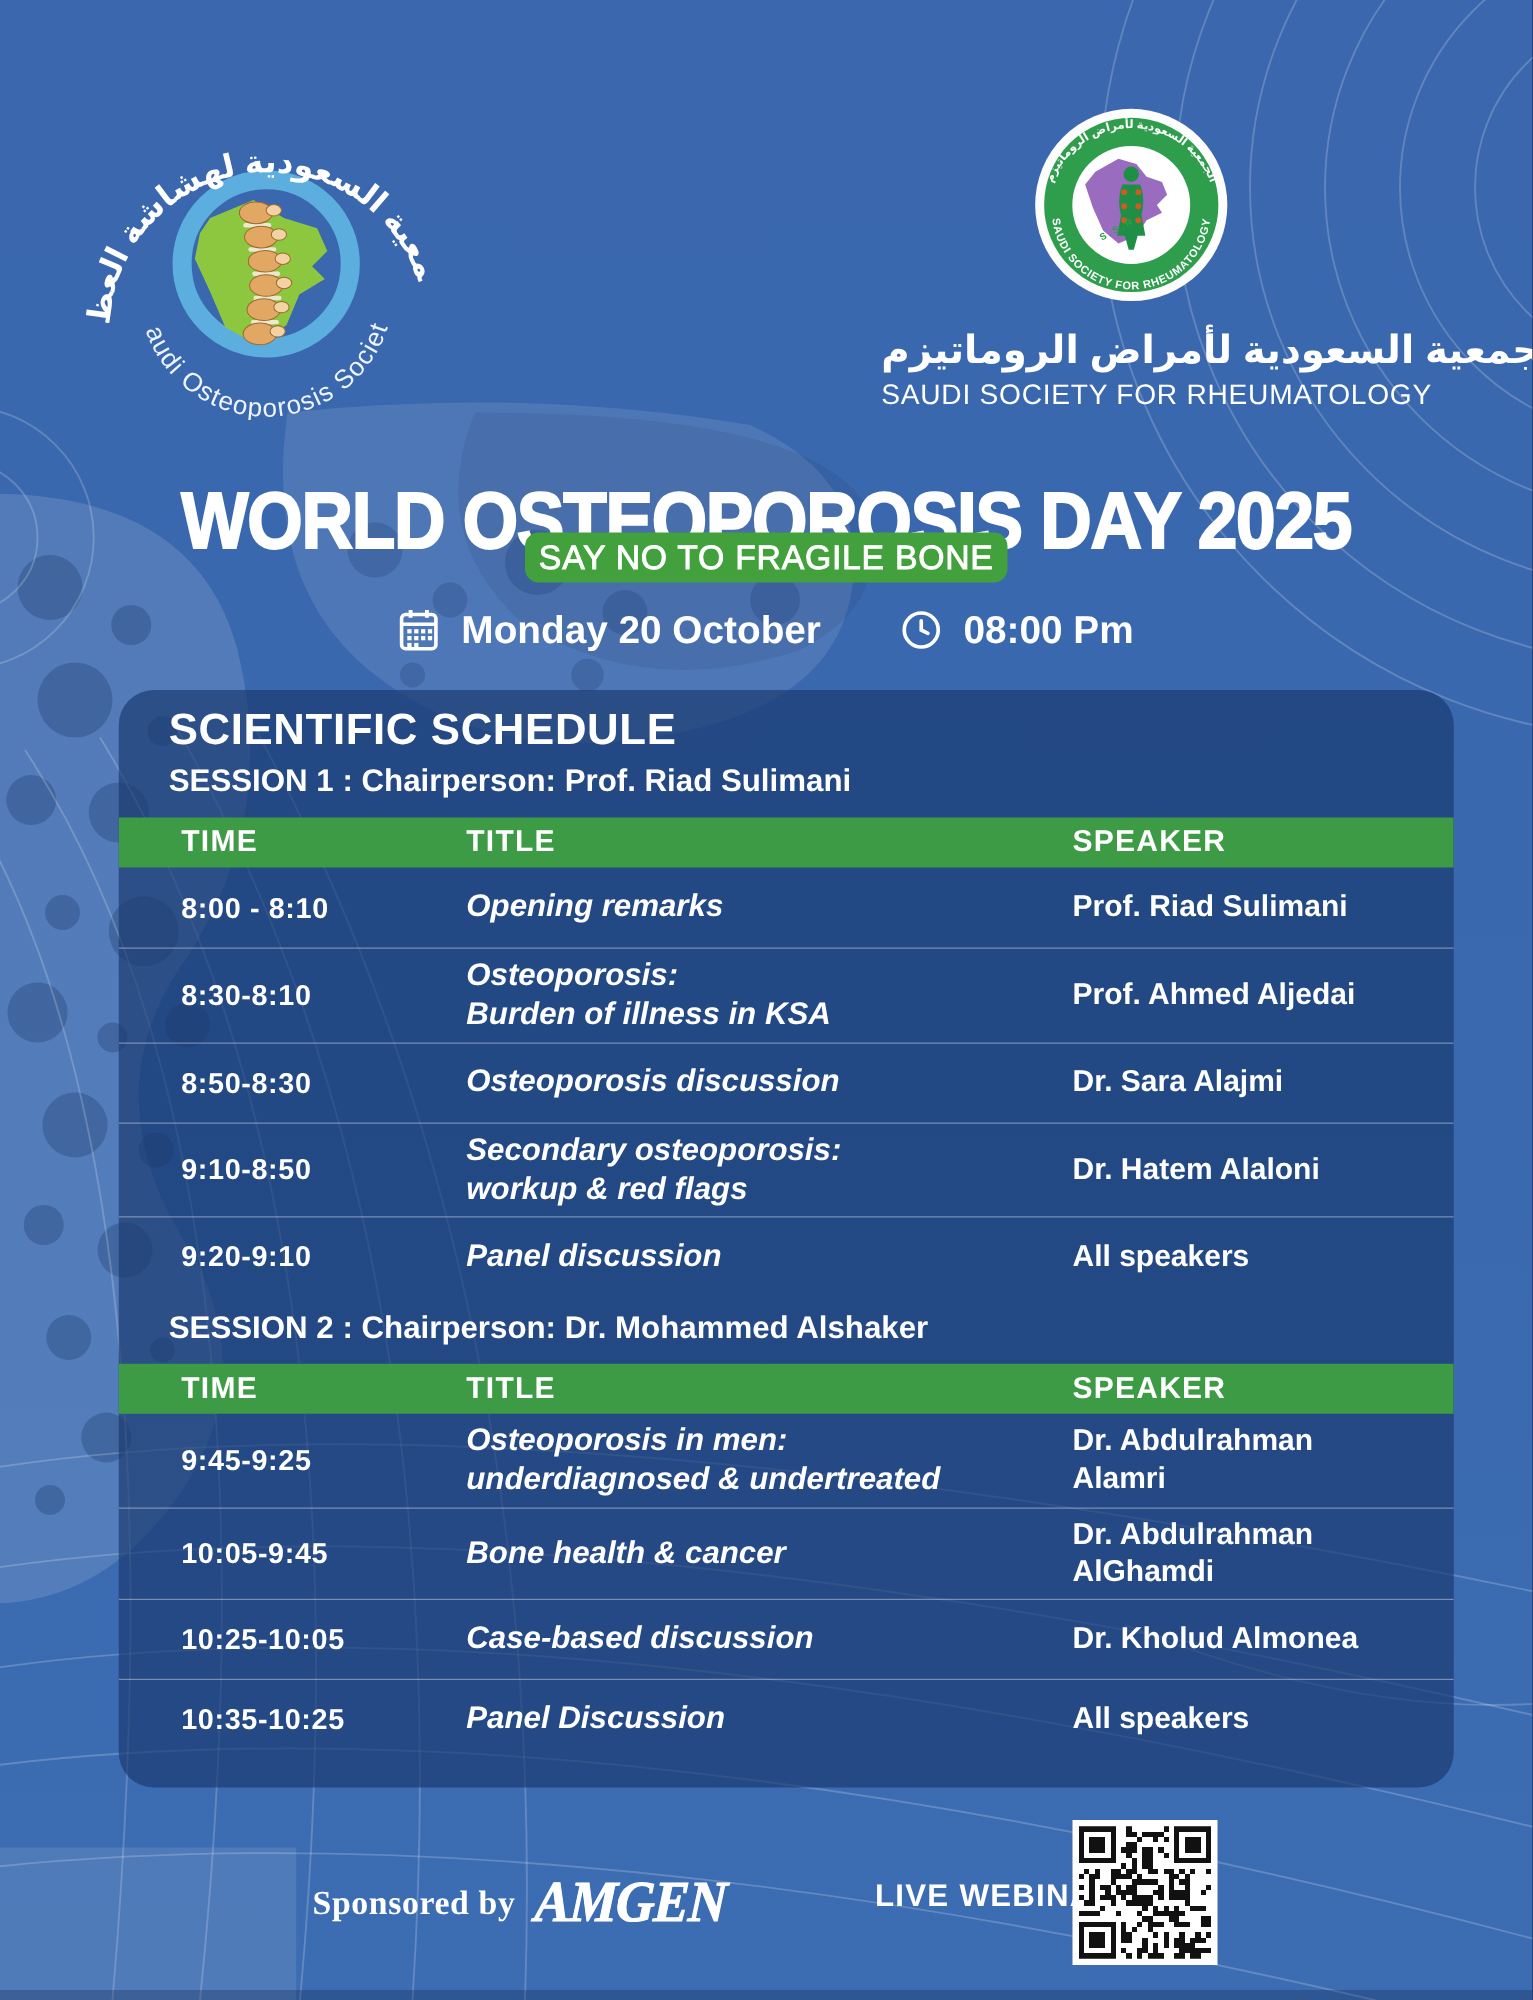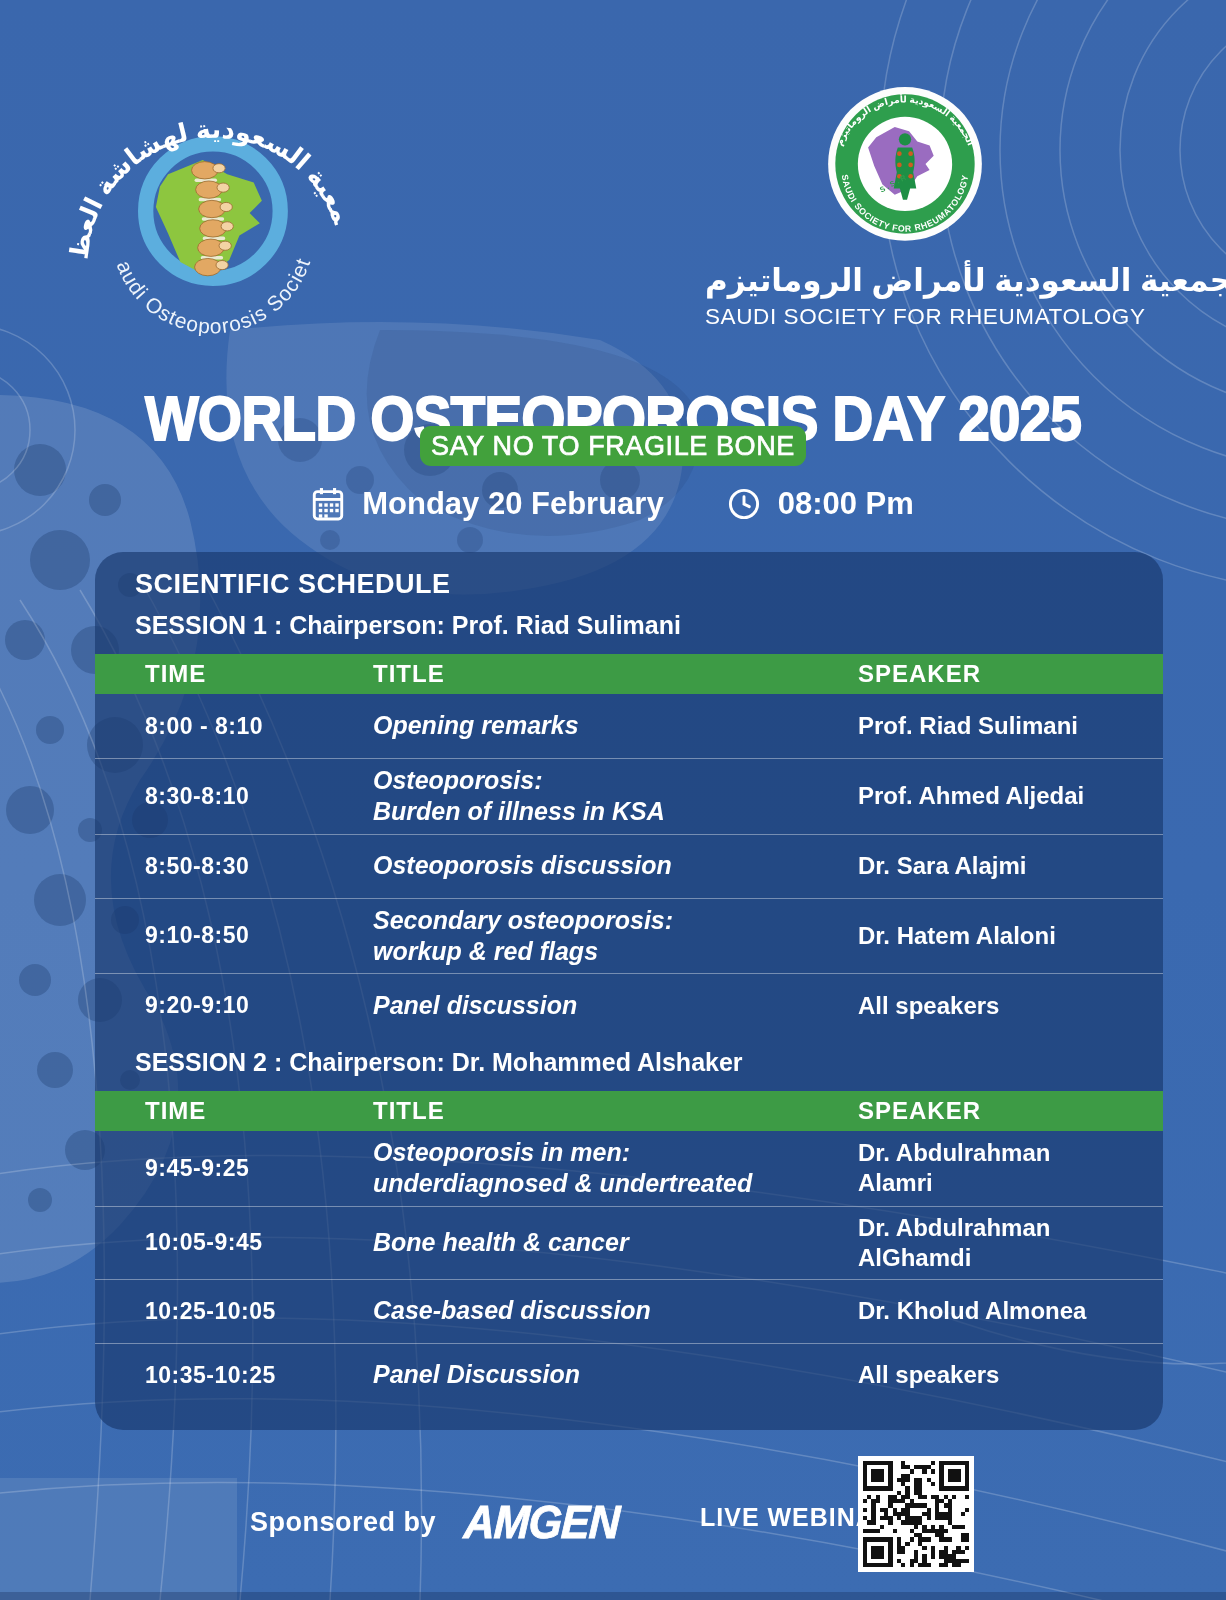--- a/index.html
+++ b/index.html
@@ -39,35 +39,35 @@
   }
   .datetime-row .gap{width:28px;}
   .dt-icon{flex:0 0 auto;display:block;}
 
   
   .panel{
     position:absolute;left:95px;top:552px;width:1068px;height:878px;
     background:rgba(24,56,110,0.66);border-radius:28px;overflow:hidden;
     box-sizing:border-box;padding-top:16px;
   }
-  .panel-heading{margin:0 0 0 40px;height:32px;line-height:32px;font-size:27px;font-weight:700;letter-spacing:.5px;}
+  .panel-heading{margin:0 0 0 40px;height:32px;line-height:32px;font-size:35px;font-weight:700;letter-spacing:.5px;}
   .session-label{margin:10px 0 0 40px;height:30px;line-height:30px;font-size:25px;font-weight:700;}
   .session-label.second{}
   .grid-row{display:grid;grid-template-columns:228px 485px 1fr;box-sizing:border-box;padding-left:50px;padding-right:24px;align-items:center;}
   .thead{margin-top:14px;height:40px;background:var(--green,#3d9b45);font-size:24px;font-weight:700;letter-spacing:1px;}
   .rows .row{min-height:64px;padding-top:6px;padding-bottom:6px;box-sizing:border-box;}
   .rows .row + .row{border-top:1px solid rgba(255,255,255,.38);}
   .cell{white-space:pre-line;line-height:1.25;}
   .cell.time{font-size:23px;font-weight:700;letter-spacing:.5px;}
   .cell.title{font-size:25px;font-weight:700;font-style:italic;}
   .cell.speaker{font-size:24px;font-weight:700;}
   .r64{min-height:64px;} .r78{min-height:78px;} .r62{min-height:62px;} .r56{min-height:56px;} .r60{min-height:60px;} .r70{min-height:70px;}
 
   
-  .sponsor-row{position:absolute;left:250px;top:1498px;display:flex;align-items:center;gap:28px;}
+  .sponsor-row{position:absolute;left:250px;top:1498px;display:flex;align-items:center;gap:16px;font-family:Liberation Serif, serif;}
   .sponsored-by{font-size:27px;font-weight:700;letter-spacing:.5px;}
   .sponsor-logo{font-size:43px;font-weight:700;font-style:italic;letter-spacing:-1px;transform:scaleY(1.08) skewX(-3deg);-webkit-text-stroke:.8px #fff;}
   .webinar-label{position:absolute;left:700px;top:1503px;font-size:25px;font-weight:700;letter-spacing:1px;white-space:nowrap;}
   .qr-box{position:absolute;left:858px;top:1456px;width:116px;height:116px;background:#fff;box-sizing:border-box;padding:5px;}
   .qr-box svg{display:block;width:106px;height:106px;}
   .bottom-strip{position:absolute;left:0;bottom:0;width:1226px;height:8px;background:rgba(10,28,70,.28);}
   .bottom-left-blob{position:absolute;left:0;top:1478px;width:237px;height:122px;background:rgba(255,255,255,.10);}
 </style>
 </head>
 <body>
@@ -225,21 +225,21 @@
           <rect x="13.4" y="12.5" width="2.6" height="2.6"></rect>
           <rect x="17.6" y="12.5" width="2.6" height="2.6"></rect>
         <rect x="5" y="16.7" width="2.6" height="2.6"></rect>
           <rect x="9.2" y="16.7" width="2.6" height="2.6"></rect>
           <rect x="13.4" y="16.7" width="2.6" height="2.6"></rect>
           <rect x="17.6" y="16.7" width="2.6" height="2.6"></rect>
         <rect x="5" y="20.9" width="2.6" height="2.6"></rect>
           <rect x="9.2" y="20.9" width="2.6" height="2.6"></rect>
       </g>
     </svg>
-    <span>Monday 20 February</span>
+    <span>Monday 20 October</span>
     <span class="gap"></span>
     <svg class="dt-icon" width="32" height="32" viewBox="0 0 24 24">
       <circle cx="12" cy="12" r="10.2" fill="none" stroke="#fff" stroke-width="2.2"></circle>
       <path d="M12 6.5 V12 L16 14" fill="none" stroke="#fff" stroke-width="2.2" stroke-linecap="round"></path>
     </svg>
     <span>08:00 Pm</span>
   </div>
 
   <section class="panel">
     <h2 class="panel-heading">SCIENTIFIC SCHEDULE</h2>

